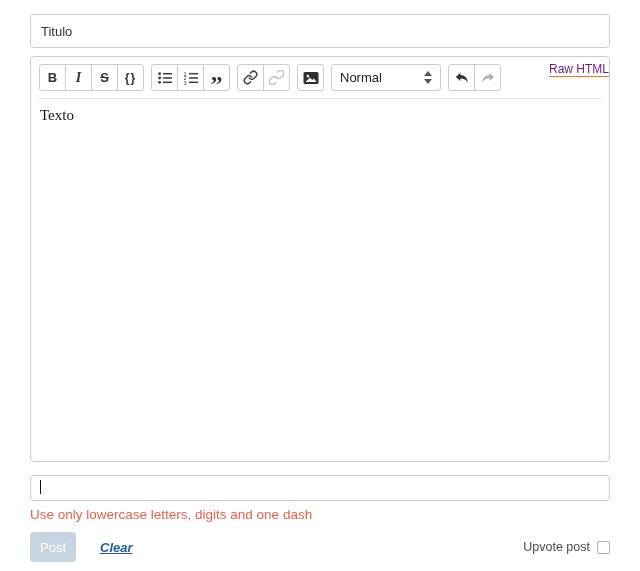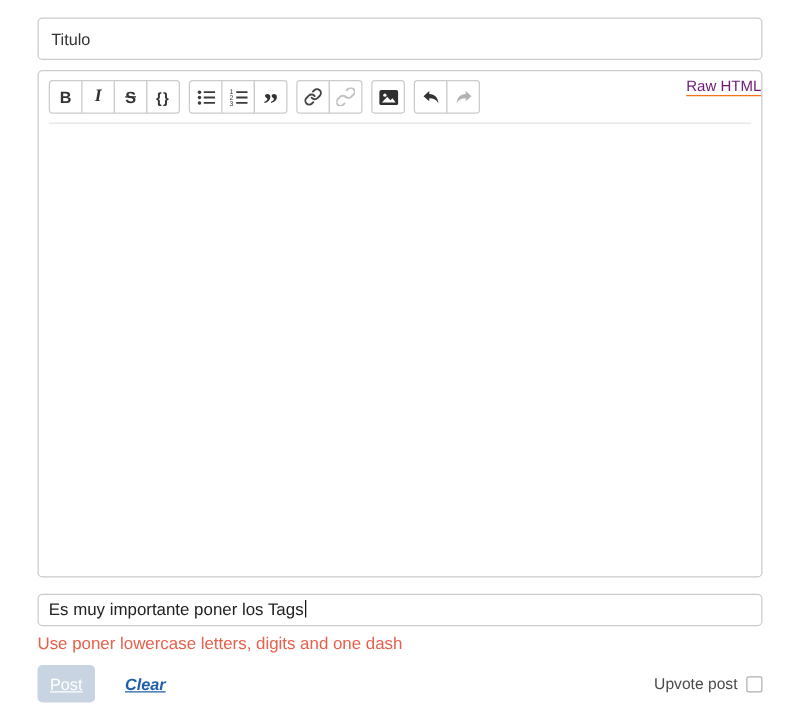--- a/index.html
+++ b/index.html
@@ -62,21 +62,21 @@
     white-space: nowrap; overflow: hidden; cursor: text;
   }
   .caret { display: inline-block; width: 1px; height: 14px; background: #111; vertical-align: -2px; margin-left: 1px; }
 
   .tags-error { margin-top: 6px; font-size: 13.5px; color: #e8604c; }
 
   
   .footer-row { margin-top: 10px; display: flex; align-items: center; }
   .post-button {
     width: 46px; height: 30px; background: #c9d4e3; color: #ffffff; border: none;
-    border-radius: 4px; font-size: 13px; font-family: "Liberation Sans", sans-serif; cursor: default; text-decoration: underline;
+    border-radius: 4px; font-size: 13px; font-family: "Liberation Sans", sans-serif; cursor: default;
   }
   .clear-link { margin-left: 24px; font-size: 13px; font-weight: 600; color: #1f5fa9; text-decoration: underline; cursor: pointer; font-style: italic; }
   .spacer { flex: 1; }
   .upvote-wrap { display: flex; align-items: center; cursor: pointer; }
   .upvote-label { font-size: 12.5px; color: #4a4a4a; }
   .upvote-checkbox { width: 13px; height: 13px; border: 1px solid #b0b0b0; border-radius: 2px; background: #fff; margin-left: 7px; }
 
   svg { display: block; }
 </style>
 </head>
@@ -159,20 +159,27 @@
           <span>
             <svg width="16" height="16" viewBox="0 0 16 16">
               <rect x="0.5" y="2" width="15" height="12" rx="1.5" fill="#2f2f2f"></rect>
               <circle cx="4.9" cy="6.1" r="1.3" fill="#ffffff"></circle>
               <path d="M2.5 12 L6.8 7.4 L9.3 10.1 L11 8.5 L13.5 12 Z" fill="#ffffff"></path>
             </svg>
           </span>
         </button>
       </div>
 
+      <div class="format-select">
+        <span class="sel-label">Normal</span>
+        <span class="stepper">
+          <span class="tri-up"></span>
+          <span class="tri-down"></span>
+        </span>
+      </div>
 
       <div class="btn-group">
         <button class="tb-btn">
           <span>
             <svg width="16" height="16" viewBox="0 0 16 16">
               <path d="M6.4 2.8 L1.8 6.9 L6.4 11 L6.4 8.6 C10 8.6 12.3 9.9 13.7 12.6 C13.4 7.8 10.7 5.2 6.4 5.1 Z" fill="#333333"></path>
             </svg>
           </span>
         </button>
         <button class="tb-btn">
@@ -182,29 +189,30 @@
             </svg>
           </span>
         </button>
       </div>
 
     </div>
 
     <div class="toolbar-divider"></div>
 
     <div class="editor-body">
+      <p>Texto</p>
     </div>
 
   </div>
 
   <div class="tags-input">
-    <span>Es muy importante poner los Tags</span><span class="caret"></span>
+    <span class="caret"></span>
   </div>
 
-  <div class="tags-error">Use poner lowercase letters, digits and one dash</div>
+  <div class="tags-error">Use only lowercase letters, digits and one dash</div>
 
   <div class="footer-row">
     <button class="post-button" disabled="">Post</button>
     <a class="clear-link">Clear</a>
     <span class="spacer"></span>
     <span class="upvote-wrap">
       <span class="upvote-label">Upvote post</span>
       <span class="upvote-checkbox"></span>
     </span>
   </div>

